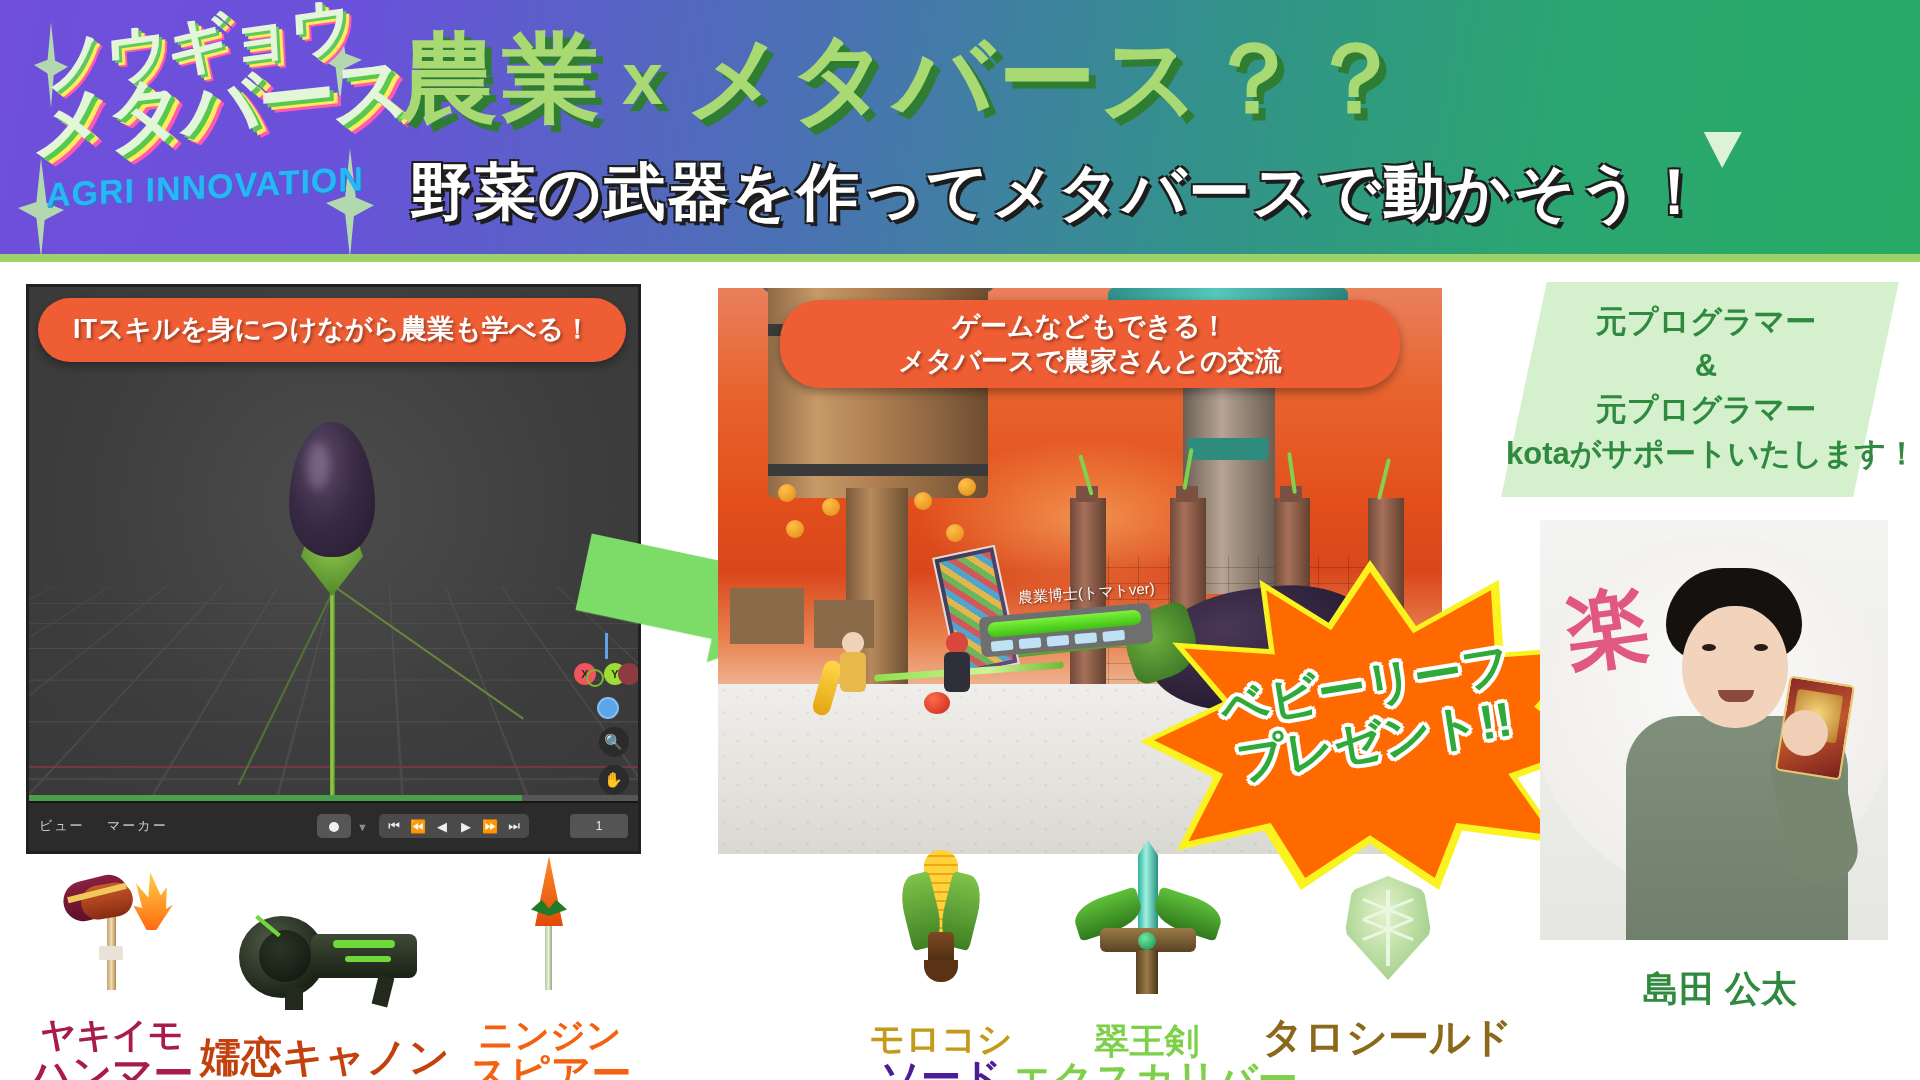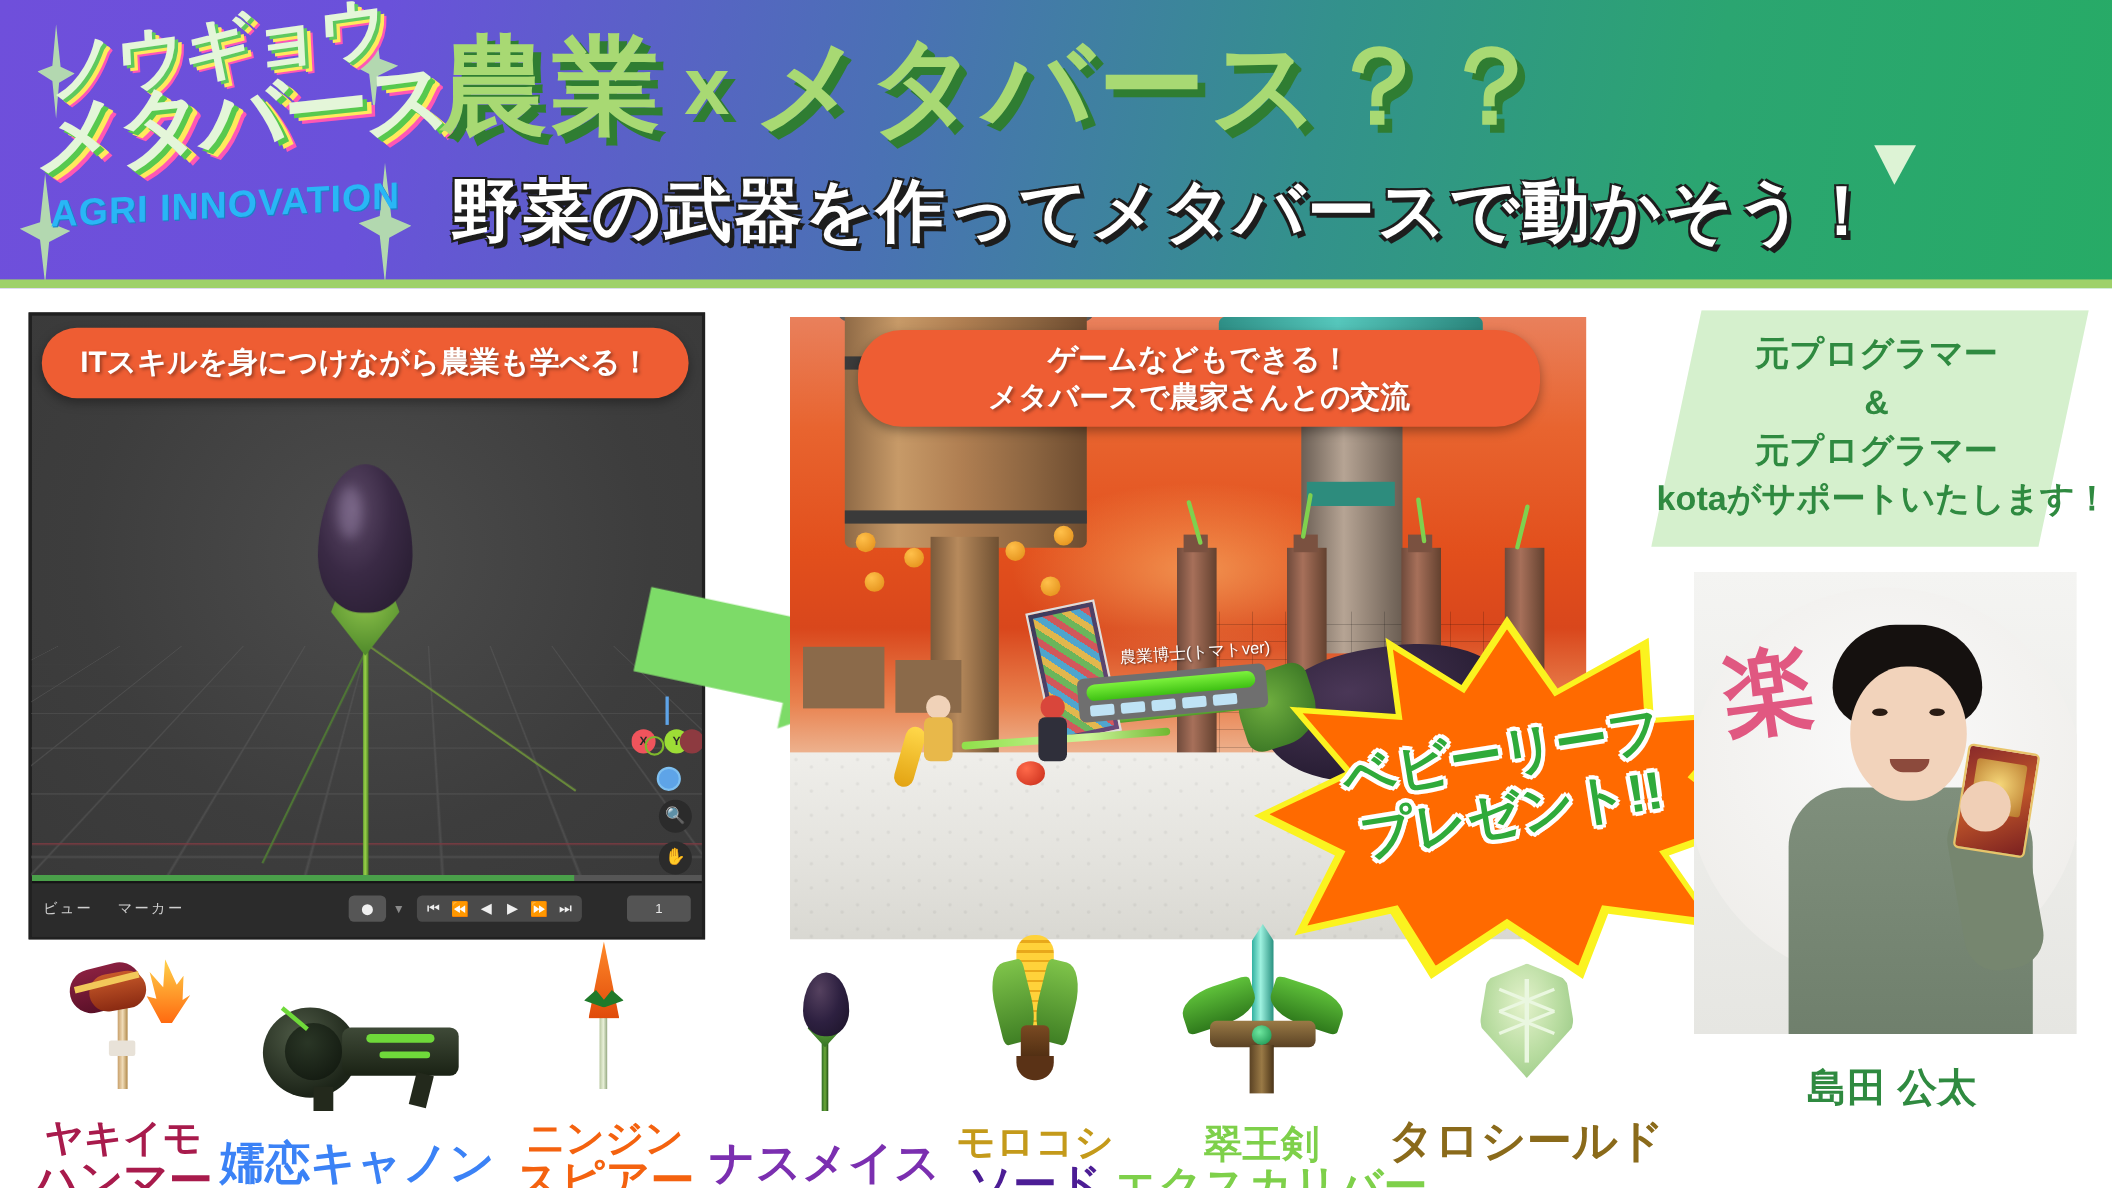--- a/index.html
+++ b/index.html
@@ -452,47 +452,36 @@
         <div style="position:absolute;left:34px;top:30px;width:52px;height:52px;border-radius:50%;background:radial-gradient(circle at 40% 34%,#2a3626,#0e140c);"></div>
         <div style="position:absolute;left:86px;top:34px;width:106px;height:44px;border-radius:8px;background:linear-gradient(180deg,#3f4a38,#1a2214);"></div>
         <div style="position:absolute;left:108px;top:40px;width:62px;height:8px;background:#6fd93a;border-radius:4px;"></div>
         <div style="position:absolute;left:120px;top:56px;width:46px;height:6px;background:#6fd93a;border-radius:3px;"></div>
         <div style="position:absolute;left:60px;top:88px;width:18px;height:22px;background:#23291c;"></div>
         <div style="position:absolute;left:150px;top:76px;width:16px;height:30px;background:#23291c;transform:rotate(14deg);"></div>
         <div style="position:absolute;left:28px;top:24px;width:30px;height:4px;background:#6fd93a;transform:rotate(40deg);"></div>
       </div>
       <div class="wlabel">
         <span class="l1" style="color:#62b832;"></span>
-        <span class="l2" style="color:#3b82f6;">嬬恋キャノン</span>
+        <span class="l2" style="color:#c2410c;">嬬恋キャノン</span>
       </div>
     </div>
 
     <div class="witem" style="left:462px;top:-8px;width:176px;">
       <div class="wart" style="width:110px;height:136px;">
         <div style="position:absolute;left:50px;top:50px;width:7px;height:86px;background:linear-gradient(90deg,#b8c8a0,#e8f0d8,#94a880);"></div>
         <div style="position:absolute;left:40px;top:2px;width:28px;height:70px;background:linear-gradient(180deg,#ff8a2a,#e04a0a);clip-path:polygon(50% 0,100% 100%,0 100%);"></div>
         <div style="position:absolute;left:36px;top:46px;width:36px;height:16px;background:#1f7a2a;clip-path:polygon(0 60%,30% 0,50% 55%,70% 0,100% 60%,50% 100%);"></div>
       </div>
       <div class="wlabel">
         <span class="l1" style="color:#f4620f;">ニンジン</span>
         <span class="l2" style="color:#f4620f;">スピアー</span>
       </div>
     </div>
 
-    <div class="witem one-line" style="left:640px;top:22px;width:220px;">
-      <div class="wart" style="width:120px;height:126px;">
-        <div style="position:absolute;left:57px;top:56px;width:6px;height:70px;background:linear-gradient(90deg,#2f6a28,#6aa83a,#225018);"></div>
-        <div style="position:absolute;left:42px;top:42px;width:36px;height:26px;background:radial-gradient(circle at 50% 30%,#5fa33a,#24601c);clip-path:polygon(50% 100%,6% 34%,20% 0,40% 26%,50% 0,60% 26%,80% 0,94% 34%);"></div>
-        <div style="position:absolute;left:40px;top:0px;width:42px;height:58px;border-radius:50% 50% 46% 46%/60% 60% 40% 40%;background:radial-gradient(ellipse at 36% 28%,#55415f,#2d2040 50%,#1a1226);"></div>
-      </div>
-      <div class="wlabel">
-        <span class="l1" style="color:#7b2fb0;"></span>
-        <span class="l2" style="color:#7b2fb0;">ナスメイス</span>
-      </div>
-    </div>
 
     <div class="witem" style="left:848px;top:-14px;width:186px;">
       <div class="wart" style="width:130px;height:146px;">
         <div style="position:absolute;left:48px;top:2px;width:34px;height:86px;border-radius:16px;
                     background:repeating-linear-gradient(0deg,#ffd23a 0 7px,#e8a81a 7px 9px);"></div>
         <div style="position:absolute;left:28px;top:26px;width:34px;height:74px;border-radius:50% 10% 50% 10%;background:linear-gradient(180deg,#7fc44a,#3f7f24);transform:rotate(-14deg);"></div>
         <div style="position:absolute;left:68px;top:26px;width:34px;height:74px;border-radius:10% 50% 10% 50%;background:linear-gradient(180deg,#7fc44a,#3f7f24);transform:rotate(14deg);"></div>
         <div style="position:absolute;left:52px;top:84px;width:26px;height:34px;border-radius:5px;background:linear-gradient(180deg,#7a4a22,#4a2a10);"></div>
         <div style="position:absolute;left:48px;top:112px;width:34px;height:22px;border-radius:0 0 16px 16px;background:#5a3216;"></div>
       </div>

